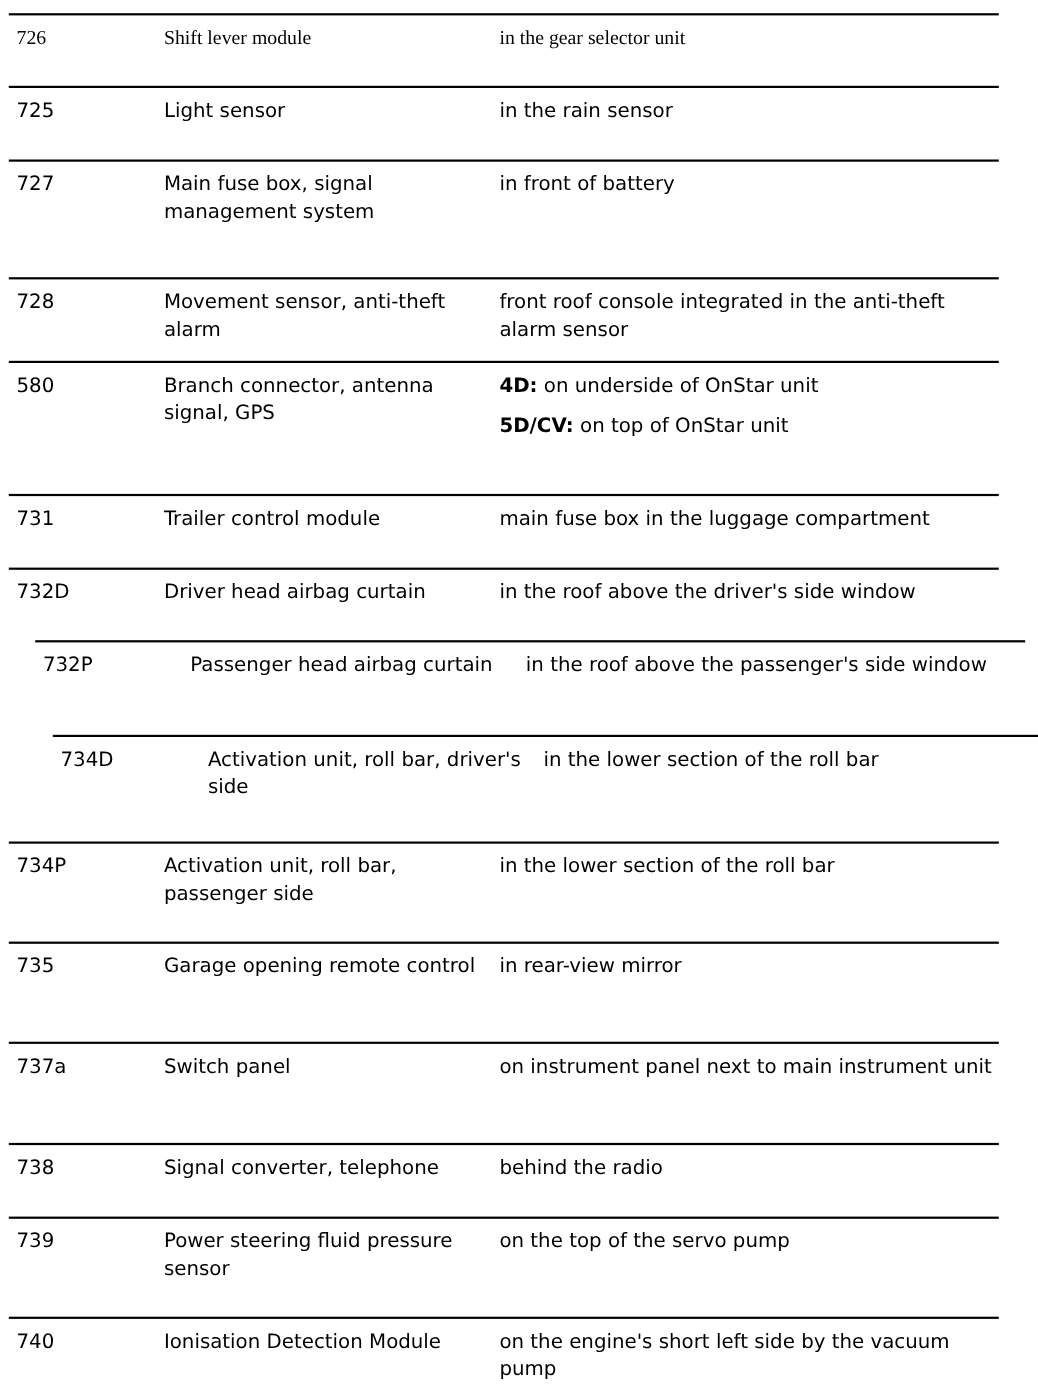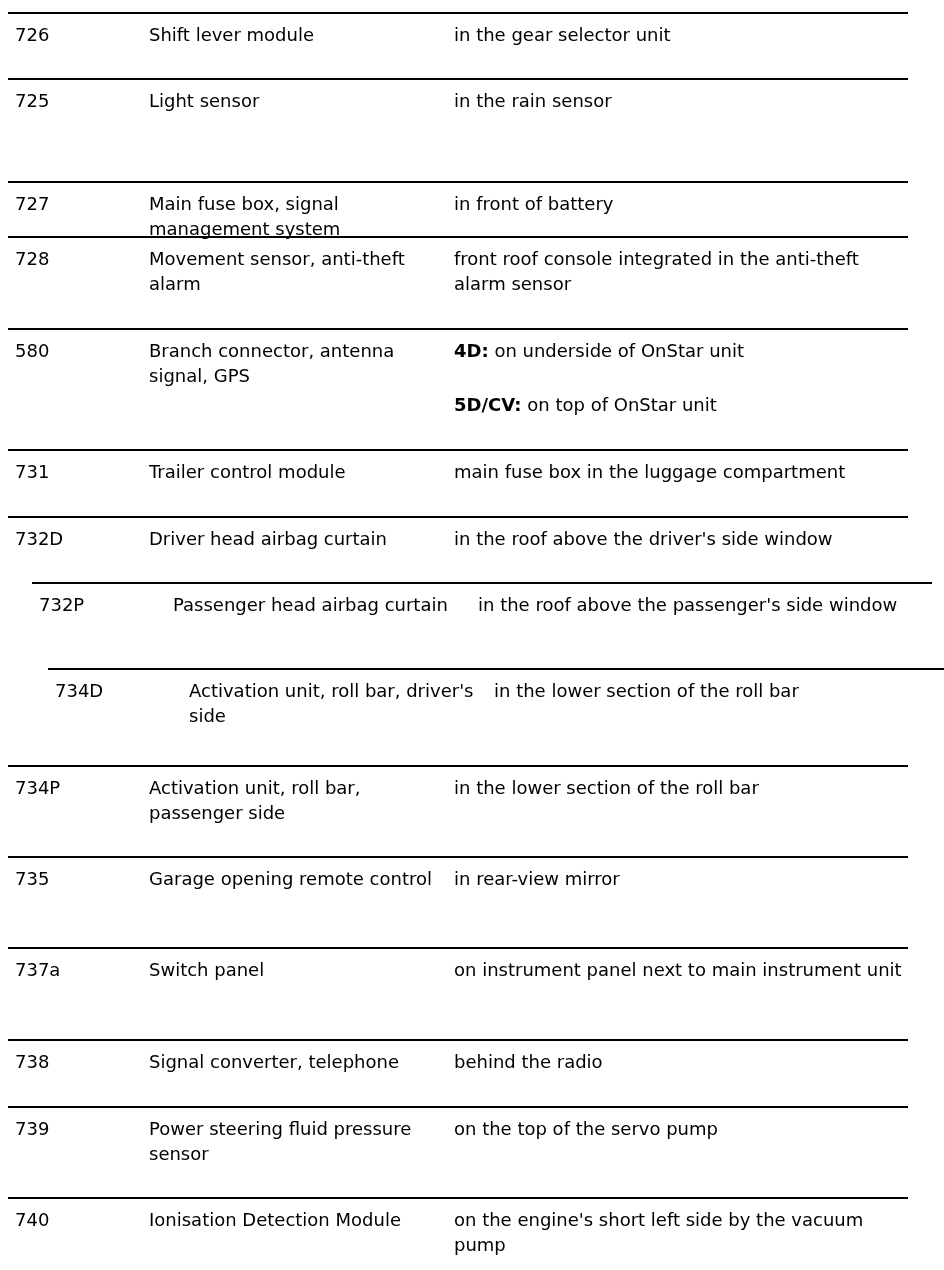--- a/index.html
+++ b/index.html
@@ -4,49 +4,49 @@
 <style>
   html, body { margin: 0; padding: 0; background: #ffffff; }
   body { width: 944px; height: 1270px; position: relative; overflow: hidden;
          font-family: "DejaVu Sans", sans-serif; font-size: 18px; color: #000; }
   .table { position: absolute; left: 8px; top: 12px; width: 900px; }
   .row { position: absolute; left: 0; width: 900px; border-top: 2px solid #000; box-sizing: border-box; }
   .cell { position: absolute; top: 8px; line-height: 25px; }
   .c1 { left: 7px; width: 130px; }
   .c2 { left: 141px; width: 300px; }
   .c3 { left: 446px; width: 450px; }
-  .para + .para { margin-top: 29px; }
+  .para + .para { margin-top: 12px; }
   b { font-weight: bold; }
 </style>
 </head>
 <body>
 
 <div class="table" id="tbl">
-    <div class="row" style="top: 0px; height: 66px;">
+    <div class="row" style="top: 0px; height: 66px; font-family: Liberation Serif, serif;">
       <div class="cell c1">726</div>
       <div class="cell c2">Shift lever module</div>
       <div class="cell c3">
         <div class="para"><span>in the gear selector unit</span></div>
       </div>
     </div>
     <div class="row" style="top: 66px; height: 67px;">
       <div class="cell c1">725</div>
       <div class="cell c2">Light sensor</div>
       <div class="cell c3">
         <div class="para"><span>in the rain sensor</span></div>
       </div>
     </div>
-    <div class="row" style="top: 133px; height: 91px; margin-top: 36px;">
+    <div class="row" style="top: 133px; height: 91px;">
       <div class="cell c1">727</div>
       <div class="cell c2">Main fuse box, signal management system</div>
       <div class="cell c3">
         <div class="para"><span>in front of battery</span></div>
       </div>
     </div>
-    <div class="row" style="top: 224px; height: 76px;">
+    <div class="row" style="top: 240px; height: 76px;">
       <div class="cell c1">728</div>
       <div class="cell c2">Movement sensor, anti-theft alarm</div>
       <div class="cell c3">
         <div class="para"><span>front roof console integrated in the anti-theft alarm sensor</span></div>
       </div>
     </div>
     <div class="row" style="top: 316px; height: 121px;">
       <div class="cell c1">580</div>
       <div class="cell c2">Branch connector, antenna signal, GPS</div>
       <div class="cell c3">

